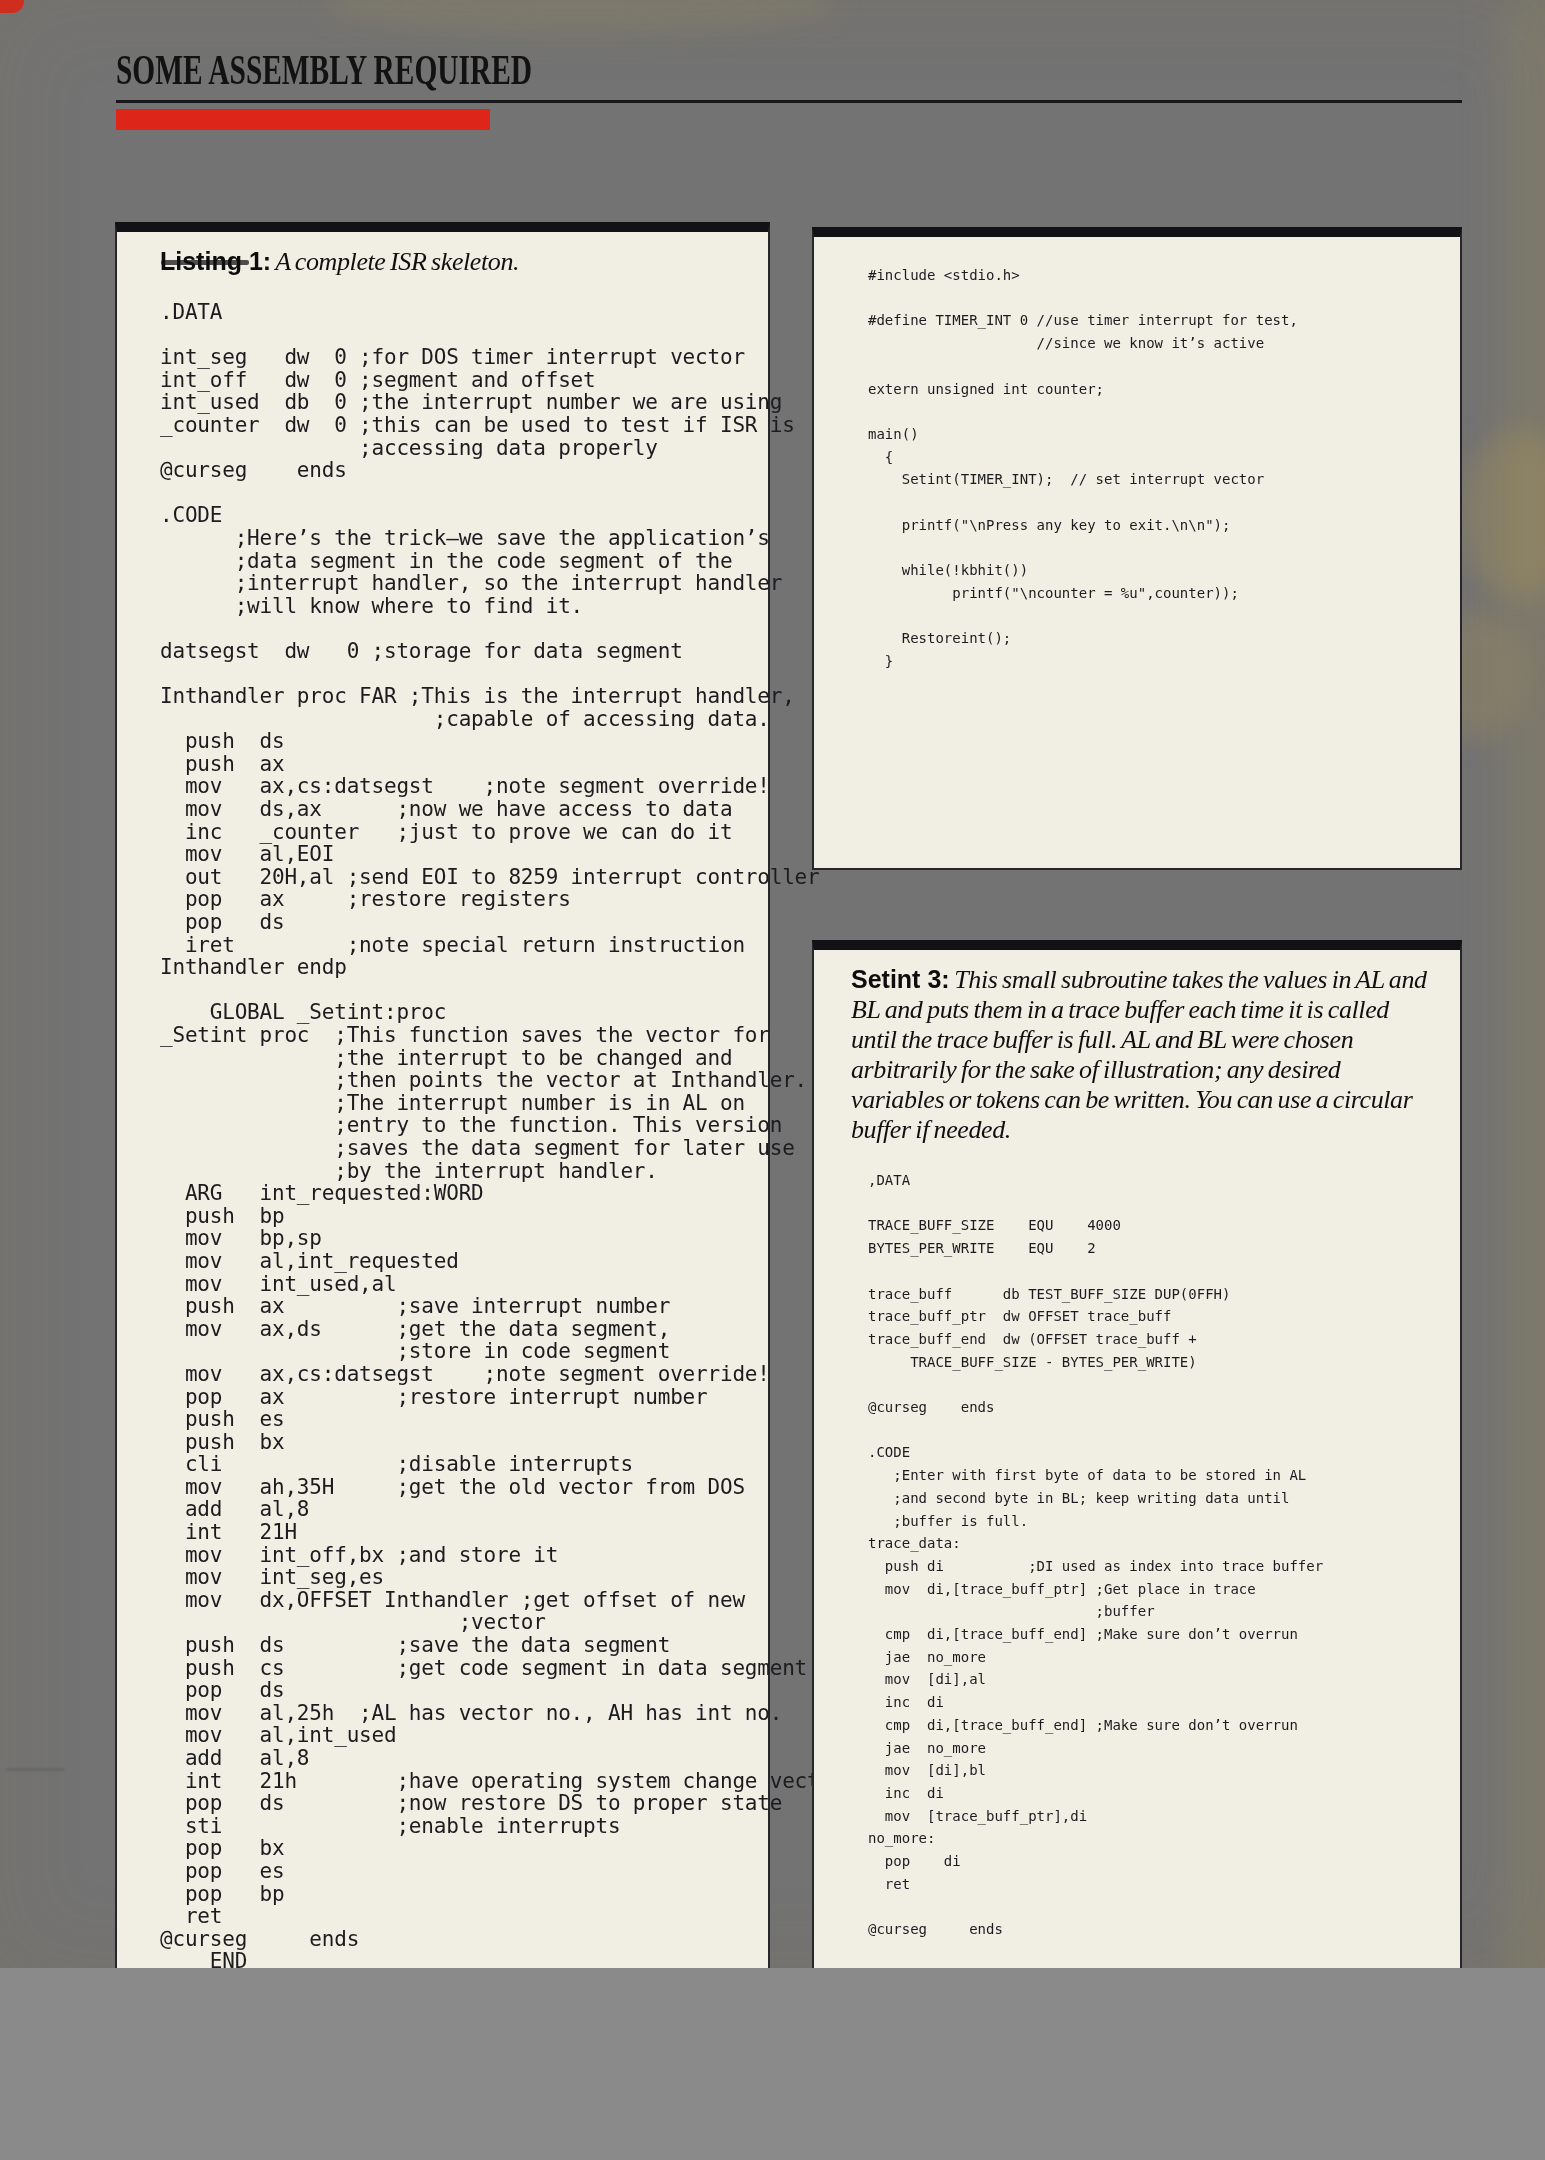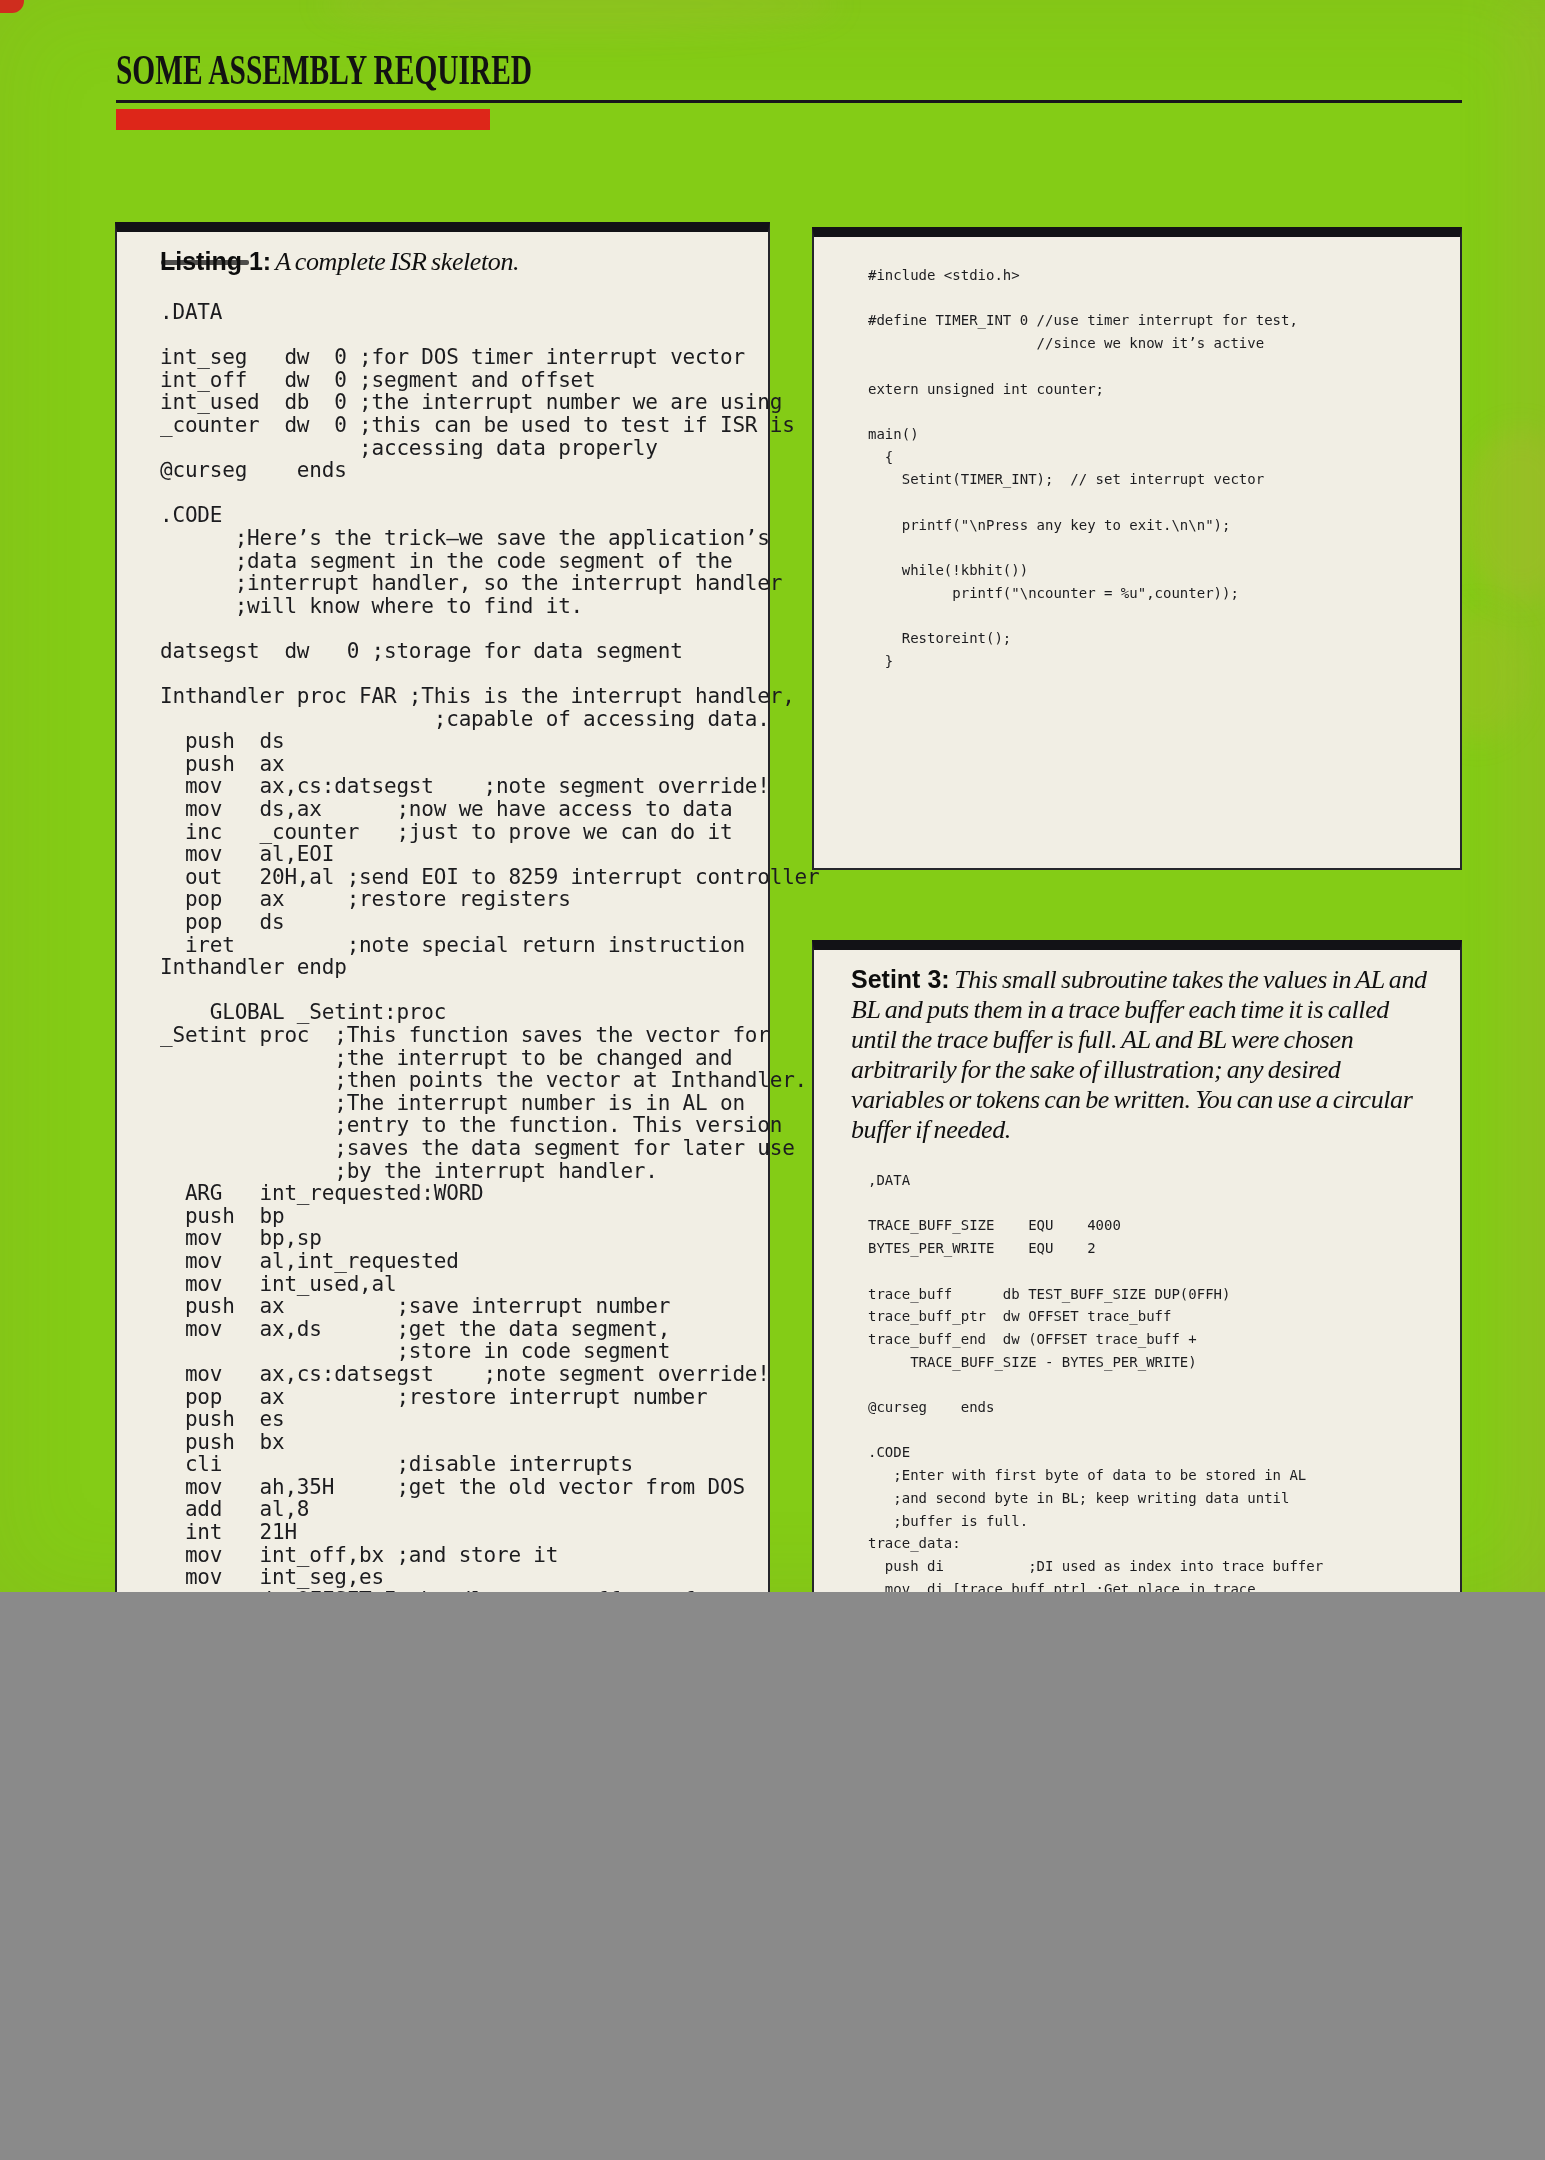--- a/index.html
+++ b/index.html
@@ -1,19 +1,19 @@
 <!DOCTYPE html>
 <html><head>
 <meta charset="utf-8">
 <style>
   * { margin:0; padding:0; box-sizing:border-box; }
   html,body { background:#8a8a8a; }
   .page {
-    position:relative; width:1545px; height:1592px; margin:0 auto;
-    background:#84cc16; color:#1a1a1a; overflow:hidden;
+    position:relative; width:1545px; height:1968px; margin:0 auto;
+    background:#737373; color:#1a1a1a; overflow:hidden;
     font-family:"Liberation Serif", serif;
     box-shadow: inset 0 0 90px rgba(140,115,60,.12);
   }
   
   .corner-mark { position:absolute; left:0; top:0; width:24px; height:13px; background:#cf2d1e; border-bottom-right-radius:12px; }
   .stain { position:absolute; pointer-events:none; border-radius:50%; filter:blur(14px); }
   .s1 { right:-35px; top:430px; width:120px; height:170px; background:rgba(205,170,70,.20); }
   .s2 { right:20px;  top:610px; width:95px;  height:130px; background:rgba(205,170,70,.16); }
   .s3 { left:320px;  top:-25px; width:520px; height:60px;  background:rgba(200,170,80,.12); }
   .s4 { right:-25px; top:0; width:70px; height:2160px; border-radius:0; filter:blur(20px); background:rgba(200,170,80,.12); }

